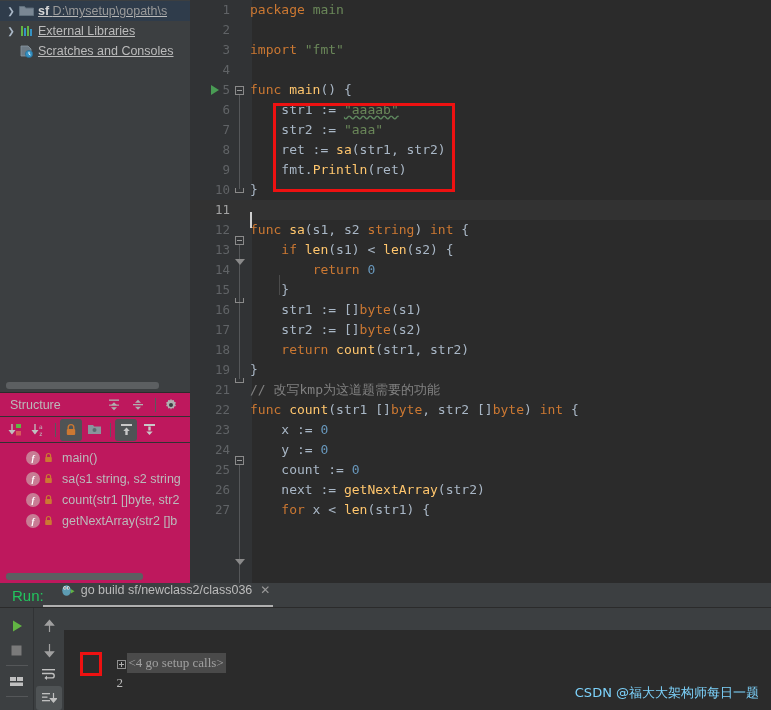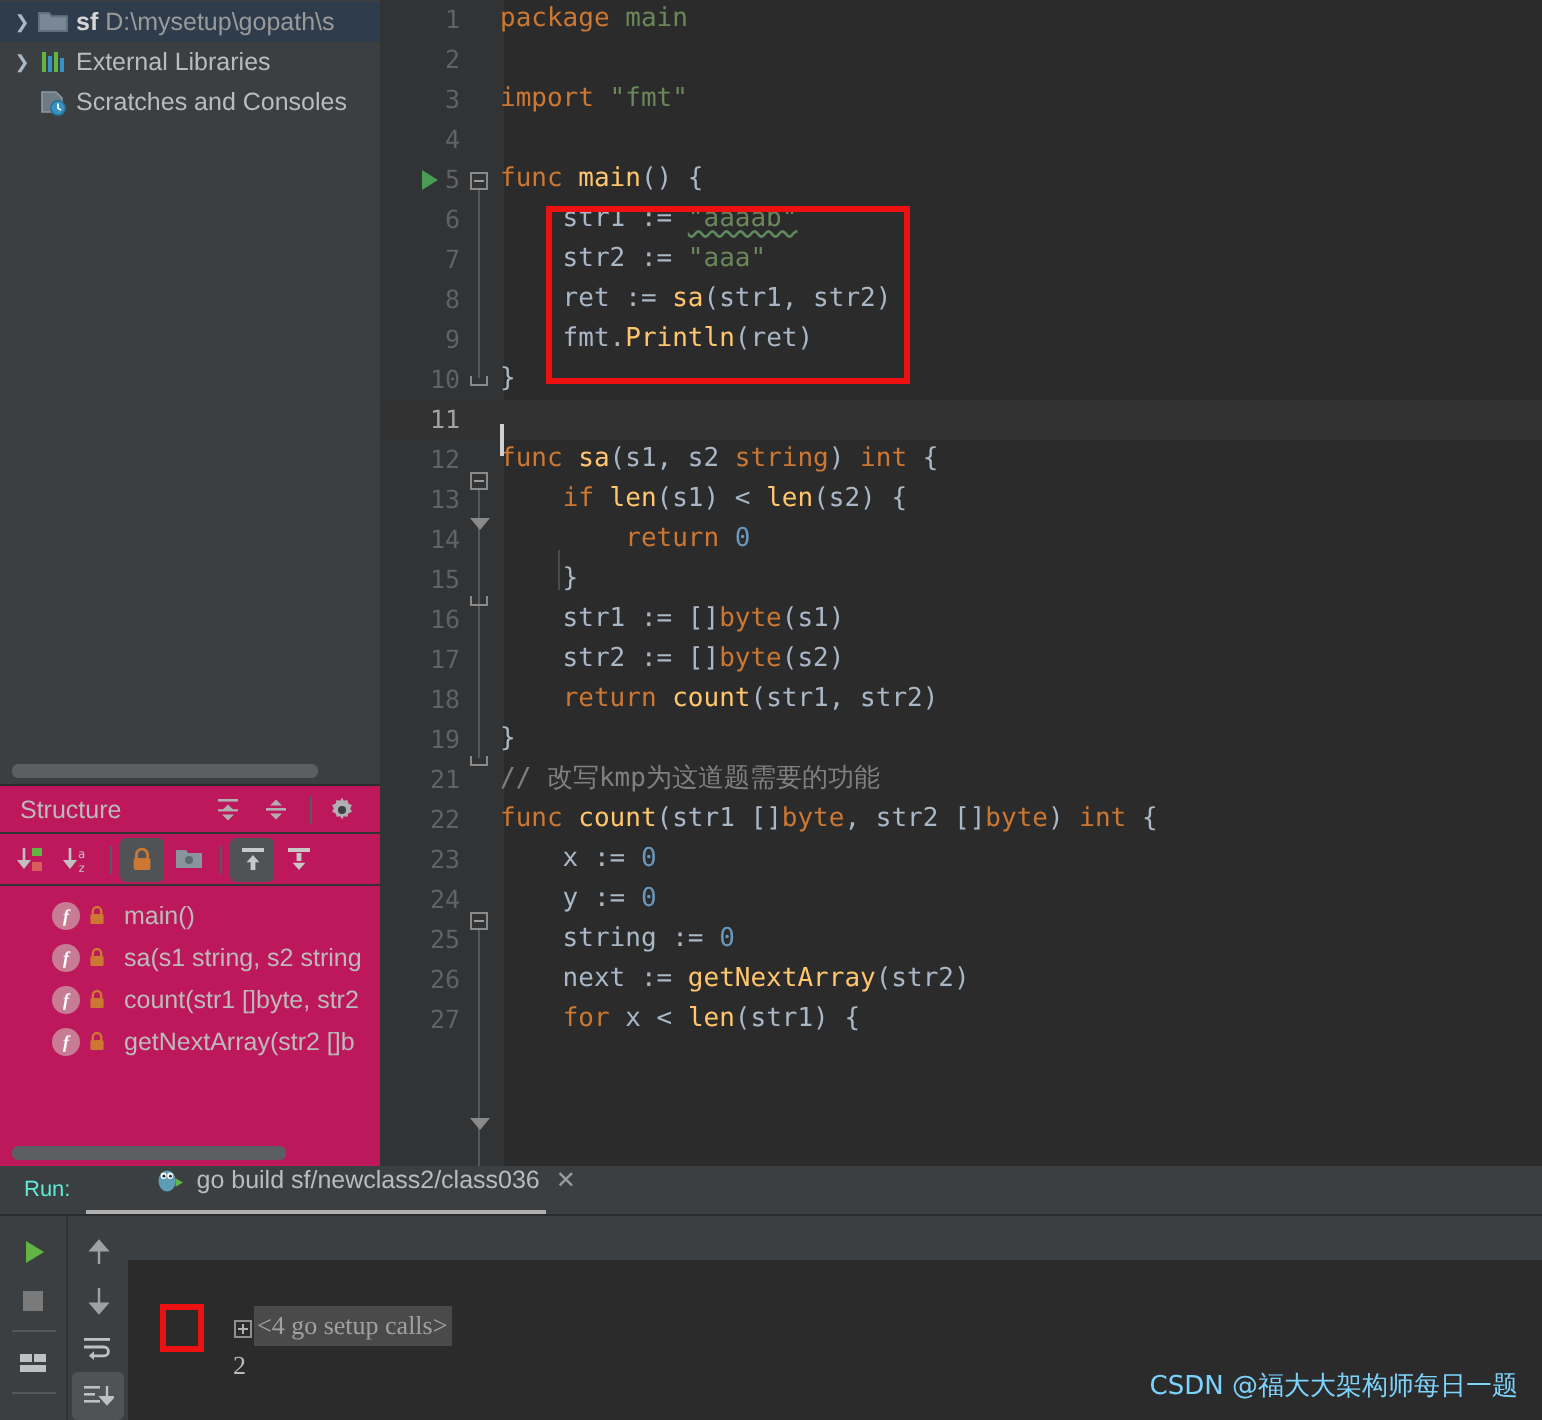--- a/index.html
+++ b/index.html
@@ -45,21 +45,21 @@
     flex: 0 0 14px;
     color: #a9b7c6; font-size: 9px;
   }
   .arrow.empty { color: transparent; }
   .tree-icon {
     width: 17px; height: 16px;
     flex: 0 0 17px;
     display: inline-flex; align-items: center; justify-content: center;
     margin-right: 3px;
   }
-  .tree-label { overflow: hidden; }
+  .tree-label { overflow: hidden; text-decoration: underline; }
   .tree-label .bold { font-weight: bold; color: #d6d6d6; }
   .tree-label .dim { color: #9a9a9a; }
 
   
   .side-hscroll {
     position: absolute; left: 6px; top: 382px;
     width: 153px; height: 7px;
     background: #5c5f61; border-radius: 3px;
   }
   .side-hscroll2 {
@@ -239,22 +239,22 @@
     width: 771px; height: 127px;
     background: #3c3f41;
   }
   .run-tabbar {
     position: relative;
     height: 25px;
     display: flex; align-items: center;
     border-bottom: 1px solid #2b2b2b;
   }
   .run-label {
-    font-size: 11px; color: #5eead4;
-    margin-left: 12px; margin-right: 36px;
+    font-size: 15px; color: #22c55e;
+    margin-left: 12px; margin-right: 10px;
   }
   .run-tab {
     display: flex; align-items: flex-start;
     height: 25px; padding: 0 6px;
     font-size: 12.5px; color: #bbbbbb;
   }
   .run-tab-underline {
     position: absolute; left: 43px; bottom: 0;
     width: 230px; height: 2px; background: #b0b0b0;
   }
@@ -508,21 +508,21 @@
         <div class="line"><span class="ln">14</span><span class="code-text"><span class="pln">        </span><span class="kw">return</span><span class="pln"> </span><span class="num">0</span></span></div>
         <div class="line"><span class="ln">15</span><span class="code-text"><span class="pln">    }</span></span></div>
         <div class="line"><span class="ln">16</span><span class="code-text"><span class="pln">    str1 := []</span><span class="kw">byte</span><span class="pln">(s1)</span></span></div>
         <div class="line"><span class="ln">17</span><span class="code-text"><span class="pln">    str2 := []</span><span class="kw">byte</span><span class="pln">(s2)</span></span></div>
         <div class="line"><span class="ln">18</span><span class="code-text"><span class="pln">    </span><span class="kw">return</span><span class="pln"> </span><span class="fn">count</span><span class="pln">(str1, str2)</span></span></div>
         <div class="line"><span class="ln">19</span><span class="code-text"><span class="pln">}</span></span></div>
         <div class="line"><span class="ln">21</span><span class="code-text"><span class="cmt">// 改写kmp为这道题需要的功能</span></span></div>
         <div class="line"><span class="ln">22</span><span class="code-text"><span class="kw">func </span><span class="fn">count</span><span class="pln">(str1 []</span><span class="kw">byte</span><span class="pln">, str2 []</span><span class="kw">byte</span><span class="pln">) </span><span class="kw">int</span><span class="pln"> {</span></span></div>
         <div class="line"><span class="ln">23</span><span class="code-text"><span class="pln">    x := </span><span class="num">0</span></span></div>
         <div class="line"><span class="ln">24</span><span class="code-text"><span class="pln">    y := </span><span class="num">0</span></span></div>
-        <div class="line"><span class="ln">25</span><span class="code-text"><span class="pln">    string := </span><span class="num">0</span></span></div>
+        <div class="line"><span class="ln">25</span><span class="code-text"><span class="pln">    count := </span><span class="num">0</span></span></div>
         <div class="line"><span class="ln">26</span><span class="code-text"><span class="pln">    next := </span><span class="fn">getNextArray</span><span class="pln">(str2)</span></span></div>
         <div class="line"><span class="ln">27</span><span class="code-text"><span class="pln">    </span><span class="kw">for</span><span class="pln"> x &lt; </span><span class="fn">len</span><span class="pln">(str1) {</span></span></div>
       </div>
 
     <div class="run-marker" style="top:85px;"></div>
     <div class="fold-box" style="top:86px;"></div>
     <div class="fold-rail" style="top:95px;height:94px;"></div>
     <div class="fold-end" style="top:188px;"></div>
 
     <div class="fold-box" style="top:236px;"></div>

